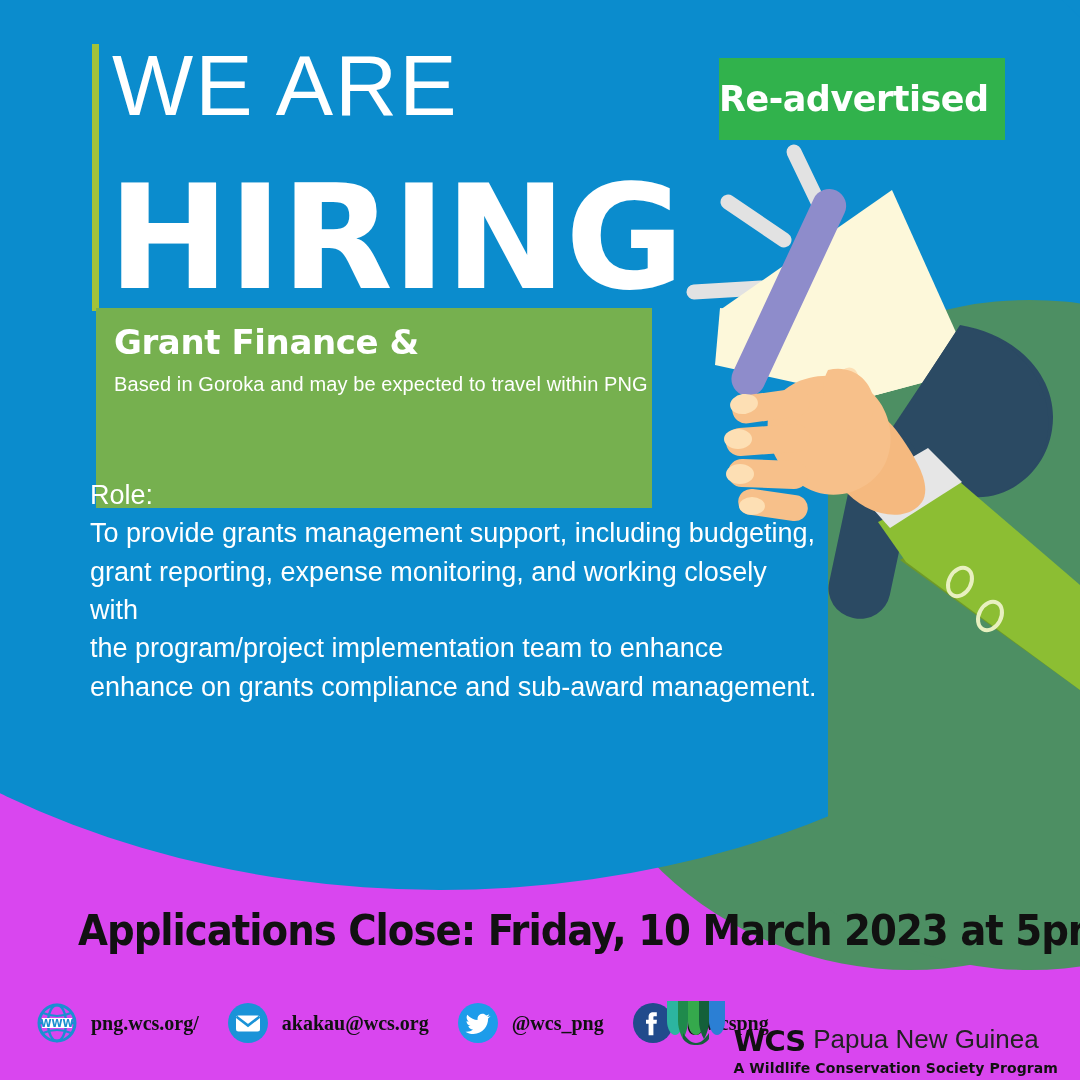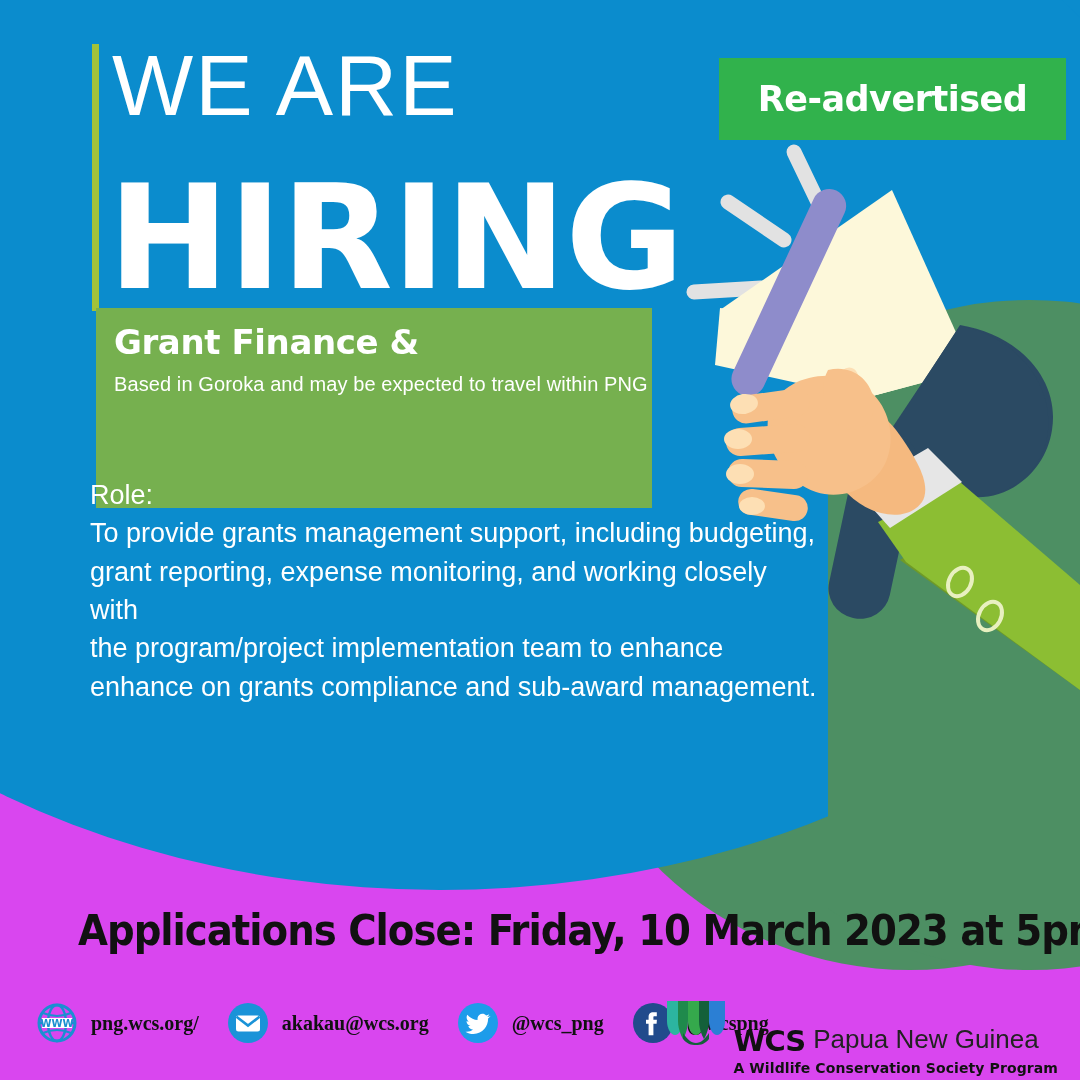--- a/index.html
+++ b/index.html
@@ -61,23 +61,23 @@
     letter-spacing:-1px;
     color:#ffffff;
     line-height:1;
     font-family:"DejaVu Sans", sans-serif;
   }
 
   
   .readvert-badge{
     position:absolute;
     left:719px; top:58px;
-    width:347px; height:82px;
+    width:286px; height:82px;
     background:#31b24c;
-    display:flex; align-items:center; justify-content:center;
+    display:flex; align-items:center; justify-content:flex-start;
   }
   .readvert-badge span{
     color:#ffffff;
     font-size:35px;
     font-weight:bold;
     letter-spacing:-0.5px;
     font-family:"DejaVu Sans", sans-serif;
   }
 
   

